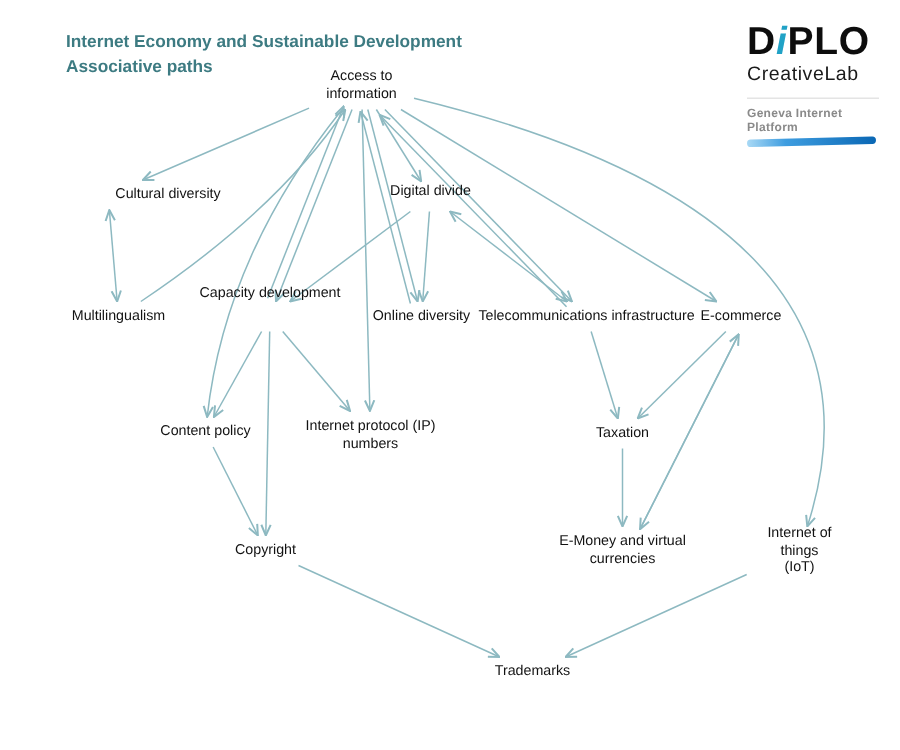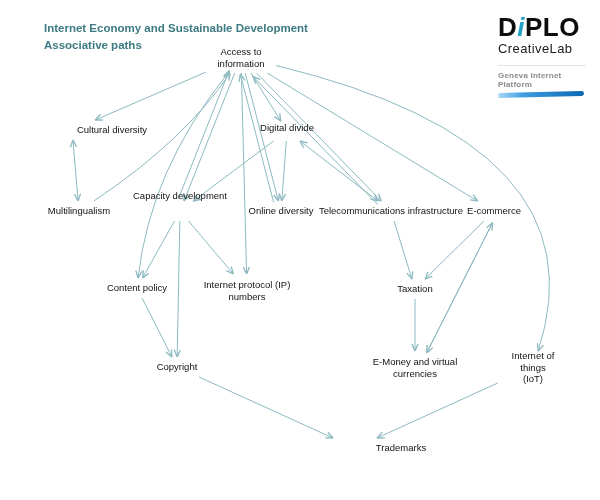--- a/index.html
+++ b/index.html
@@ -79,21 +79,21 @@
       <div class="node" style="left: 494px; top: 211px;">E-commerce</div>
       <div class="node" style="left: 137px; top: 288px;">Content policy</div>
       <div class="node" style="left: 247px; top: 290px;">Internet protocol (IP)
 numbers</div>
       <div class="node" style="left: 415px; top: 289px;">Taxation</div>
       <div class="node" style="left: 177px; top: 367px;">Copyright</div>
       <div class="node" style="left: 415px; top: 367px;">E-Money and virtual
 currencies</div>
       <div class="node" style="left: 533px; top: 367px;">Internet of things
 (IoT)</div>
-      <div class="node" style="left: 355px; top: 448px; margin-left: 46px;">Trademarks</div>
+      <div class="node" style="left: 355px; top: 448px;">Trademarks</div>
     </div>
 
   <div class="title">
     <div>Internet Economy and Sustainable Development</div>
     <div>Associative paths</div>
   </div>
 
   <div class="logo">
     <div class="brand"><span>D</span><span class="i">i</span><span>PLO</span></div>
     <div class="creative">CreativeLab</div>

